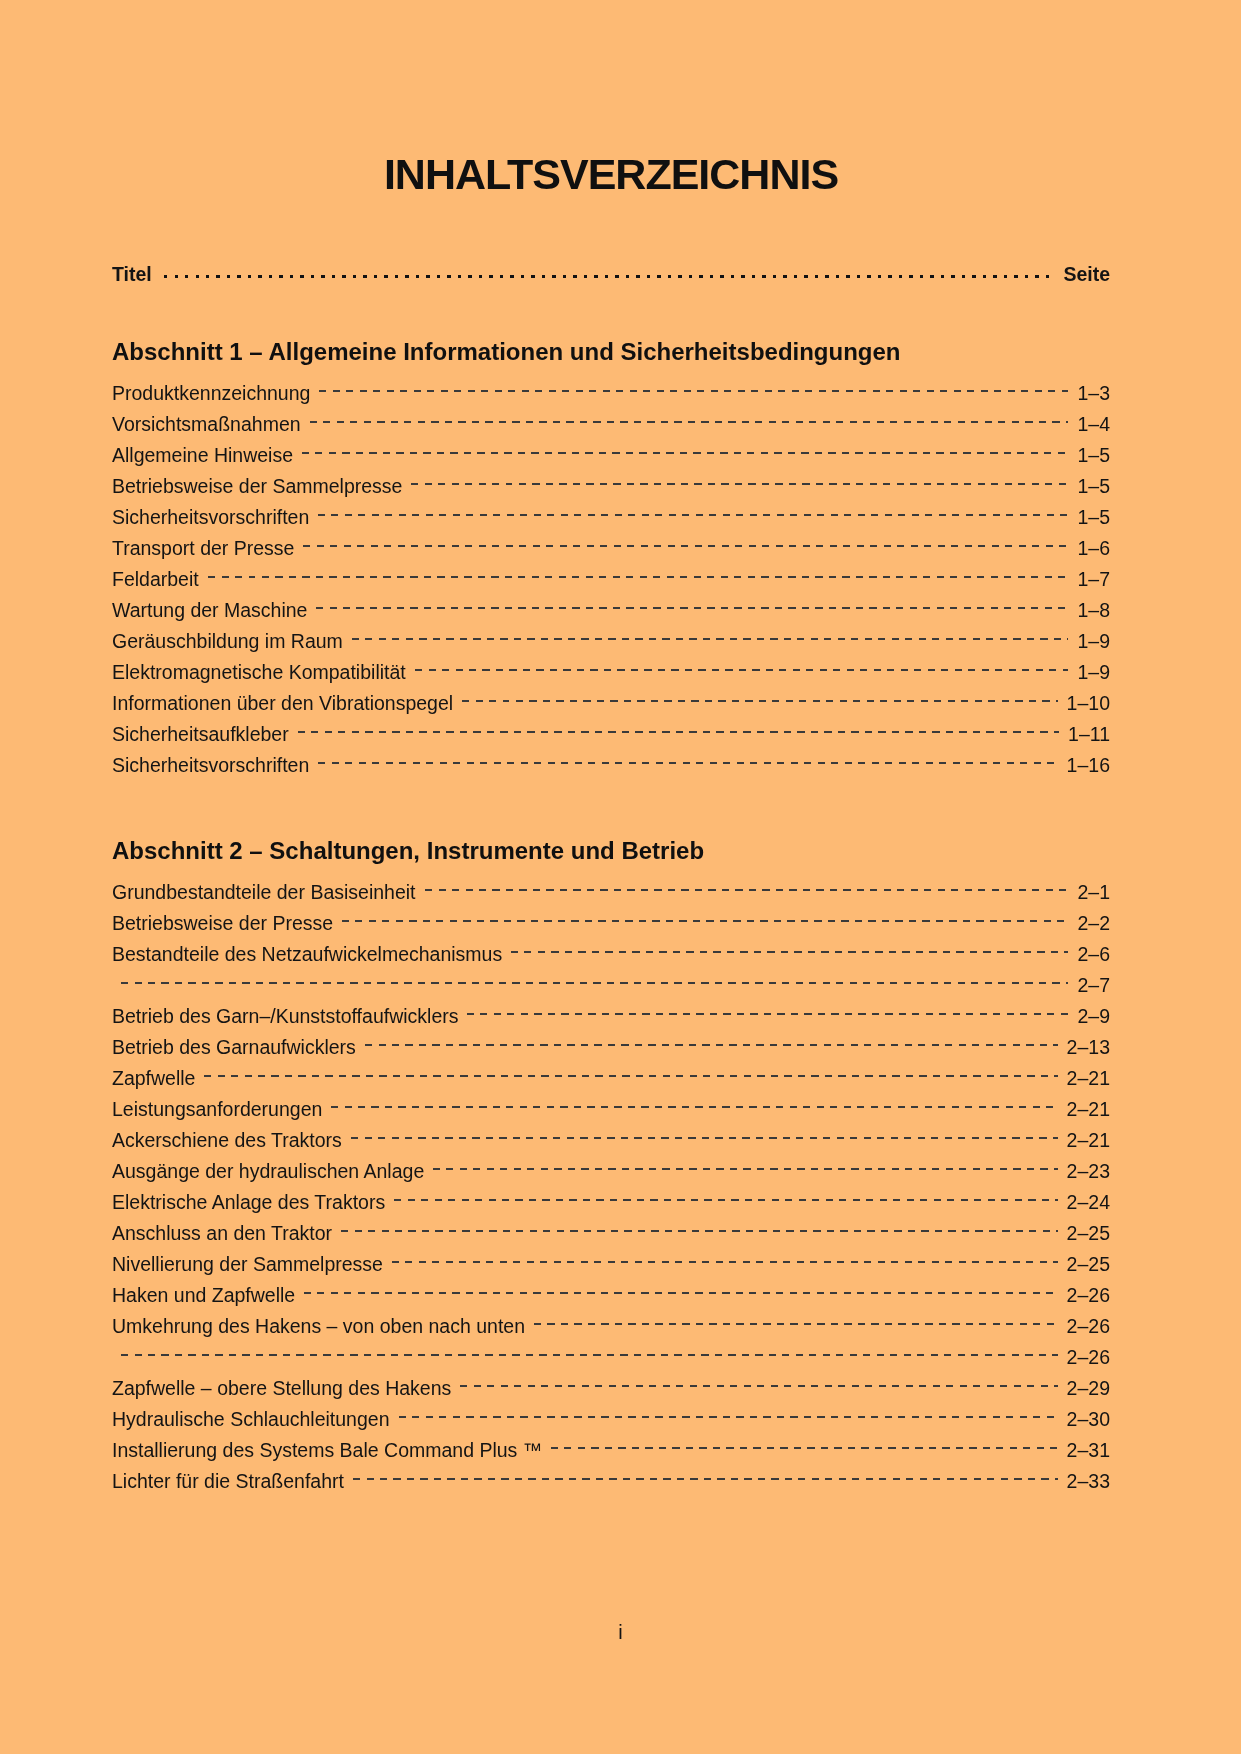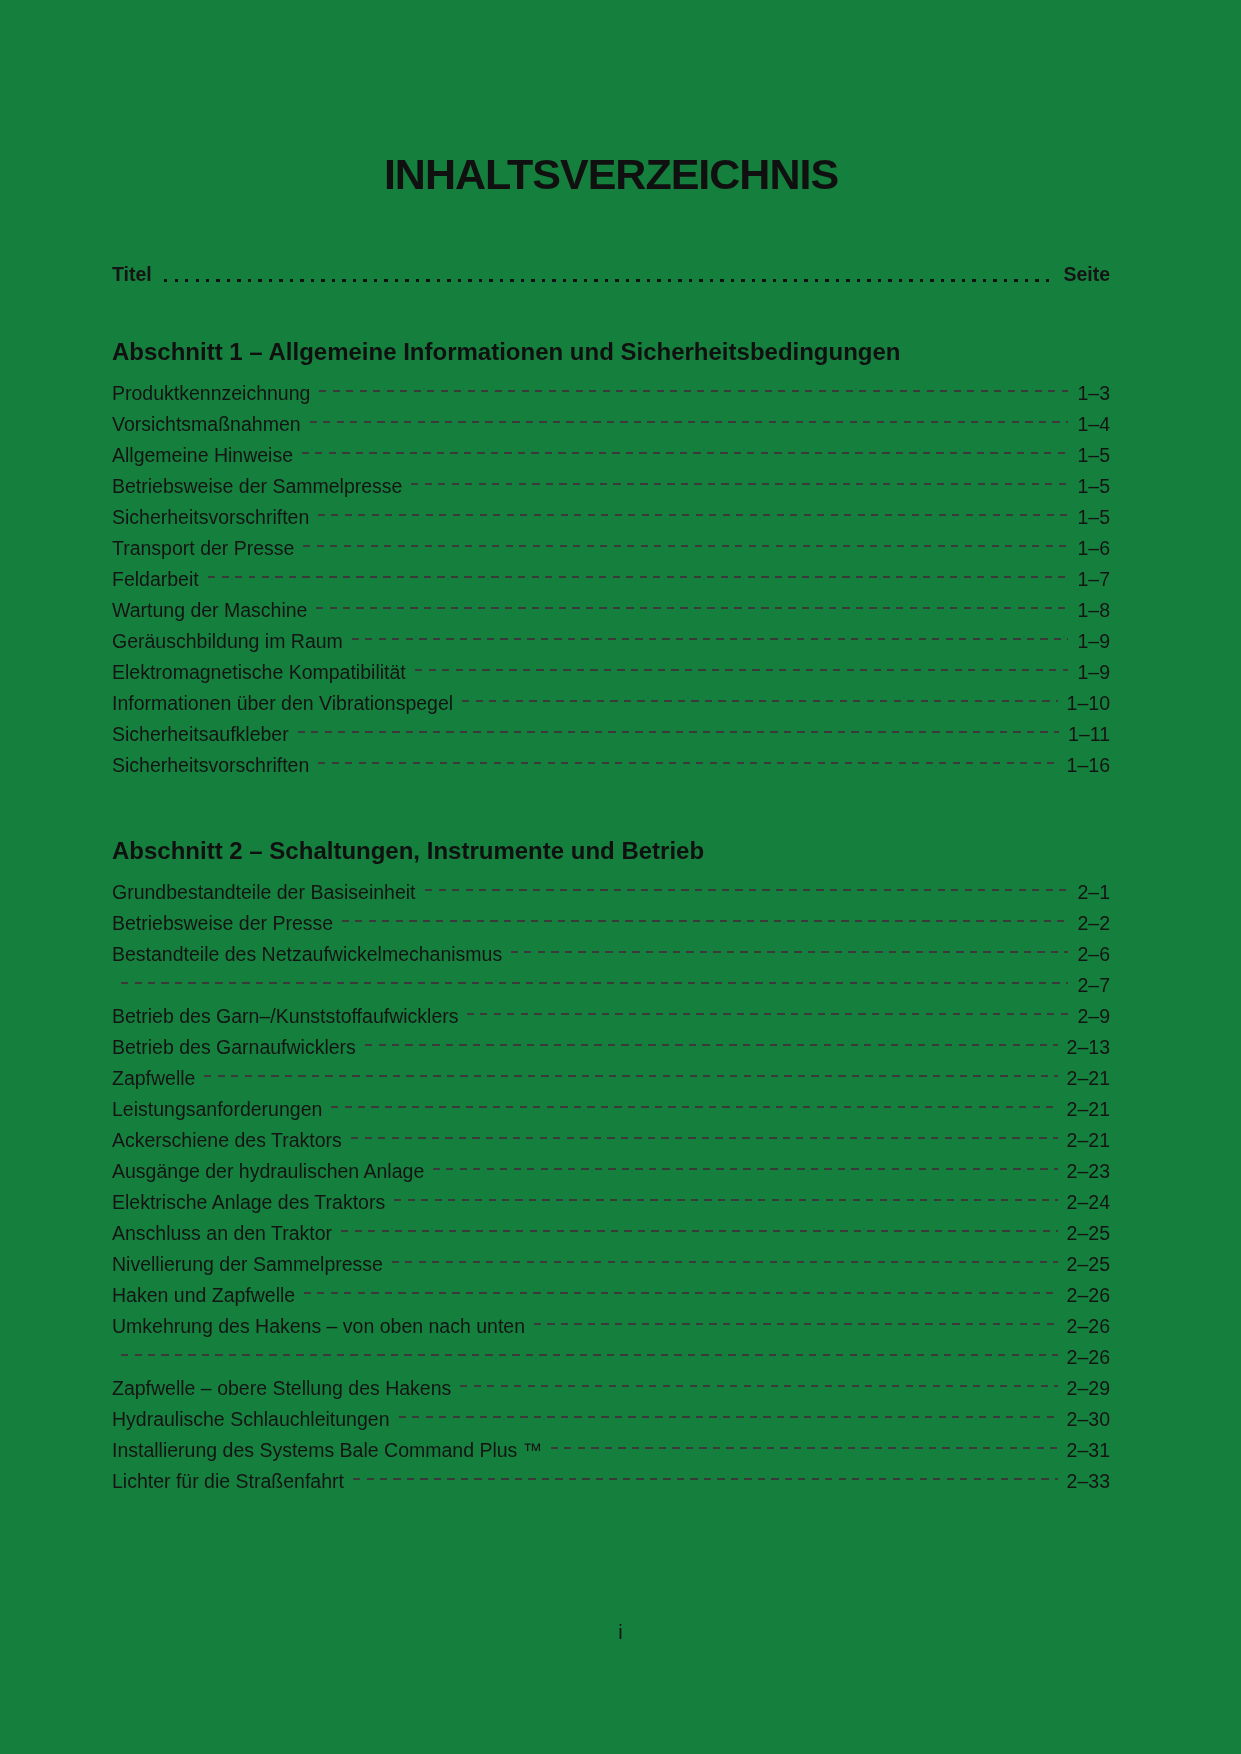--- a/index.html
+++ b/index.html
@@ -5,39 +5,39 @@
   html, body {
     margin: 0;
     padding: 0;
     background: #ffffff;
   }
   .page {
     position: relative;
     width: 1241px;
     height: 1754px;
     margin: 0 auto;
-    background: #15803d;
+    background: #fdba74;
     box-sizing: border-box;
     padding: 0 131px 0 112px;
     overflow: hidden;
     font-family: "Liberation Sans", "DejaVu Sans", sans-serif;
     color: #141414;
   }
   .doc-title {
     margin: 0;
     padding-top: 150px;
     text-align: center;
     font-size: 43px;
     font-weight: bold;
     letter-spacing: -1px;
     color: #101010;
   }
   .titel-row {
     display: flex;
-    align-items: center;
+    align-items: flex-start;
     margin-top: 64px;
     font-size: 19.5px;
     font-weight: bold;
   }
   .dot-leader {
     flex: 1 1 auto;
     height: 15px;
     margin: 0 10px 0 12px;
     background: repeating-linear-gradient(to right, #121212 0 3.4px, transparent 3.4px 10.5px) left bottom / 100% 3.4px no-repeat;
   }

